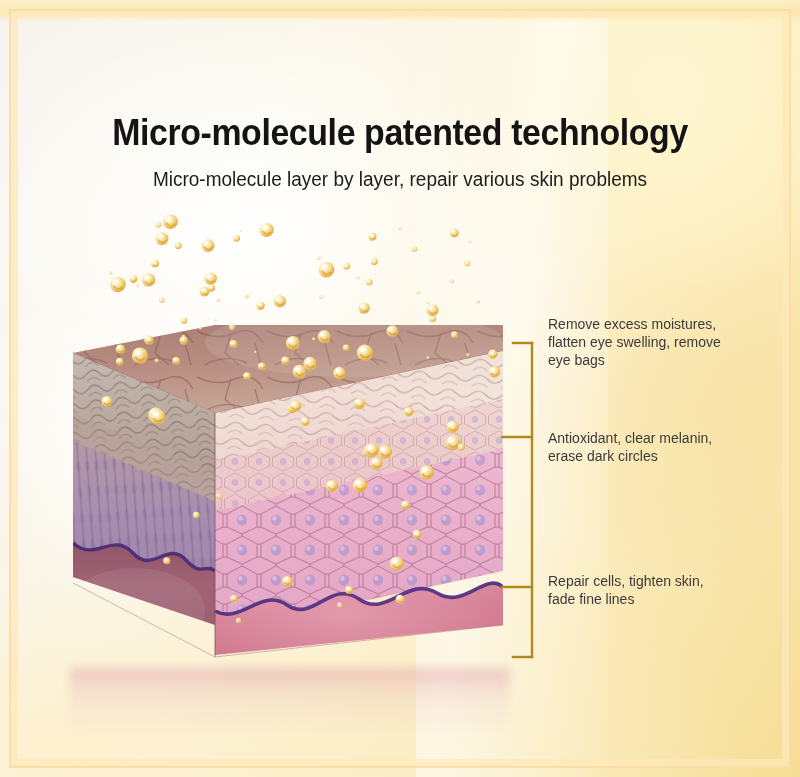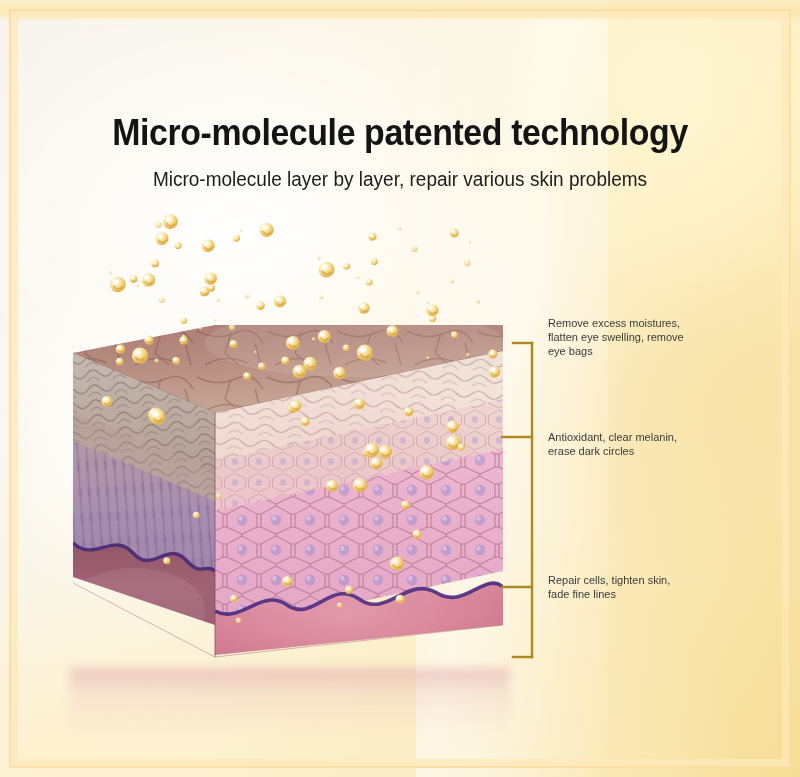--- a/index.html
+++ b/index.html
@@ -106,21 +106,21 @@
   
   #particles { position: absolute; left: 0; top: 0; width: 800px; height: 777px; pointer-events: none; }
 
   
   #bracket { position: absolute; left: 495px; top: 330px; width: 55px; height: 340px; }
 
   
   .note {
     position: absolute;
     color: #3a3a3a;
-    font-size: 11px;
+    font-size: 14px;
     line-height: 1.28;
     font-family: "Liberation Sans", sans-serif;
     white-space: pre-line;
   }
   #note-1 { left: 548px; top: 316px; width: 250px; }
   #note-2 { left: 548px; top: 430px; width: 250px; }
   #note-3 { left: 548px; top: 573px; width: 250px; }
 
   .reflection {
     position: absolute;

